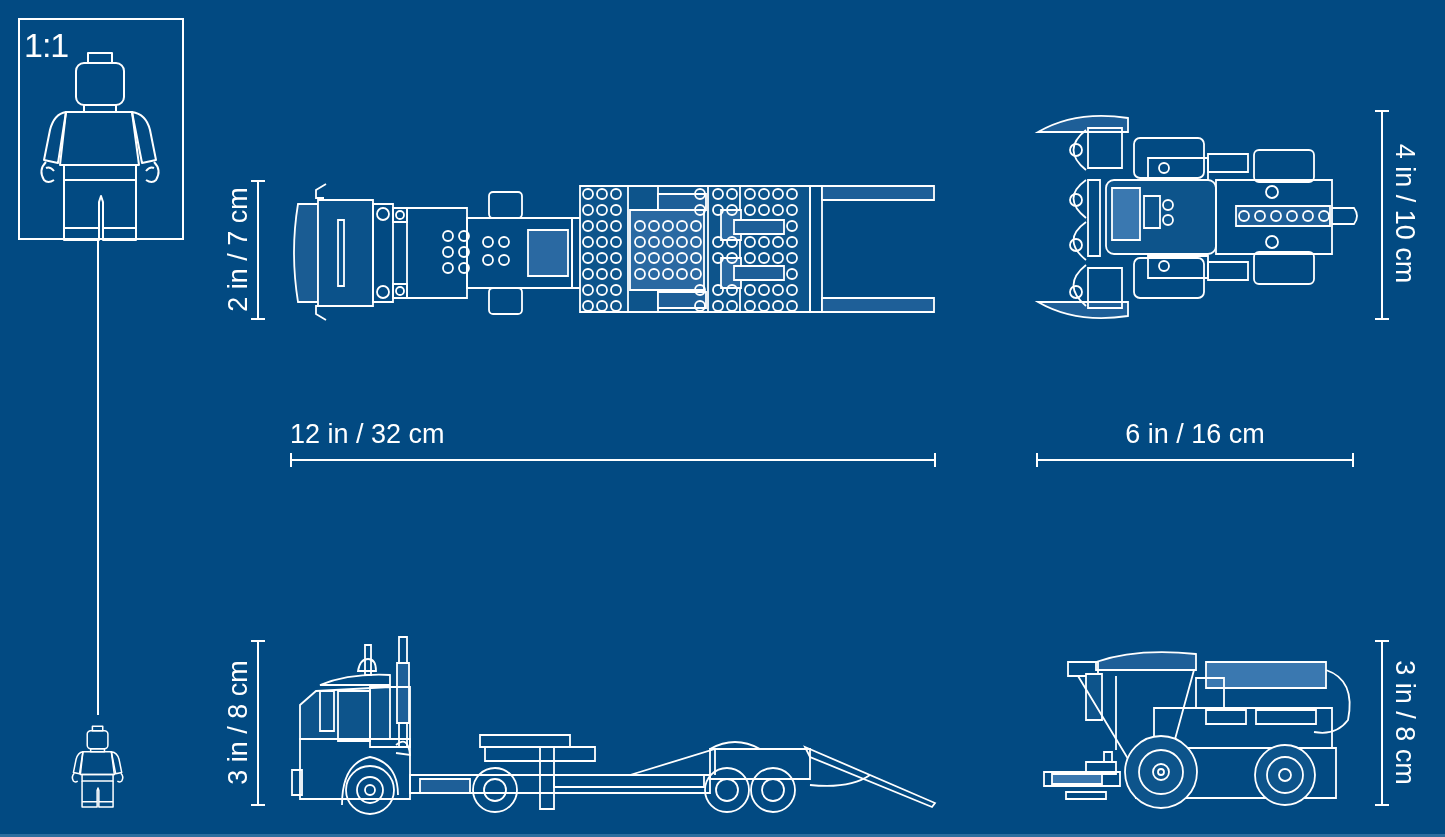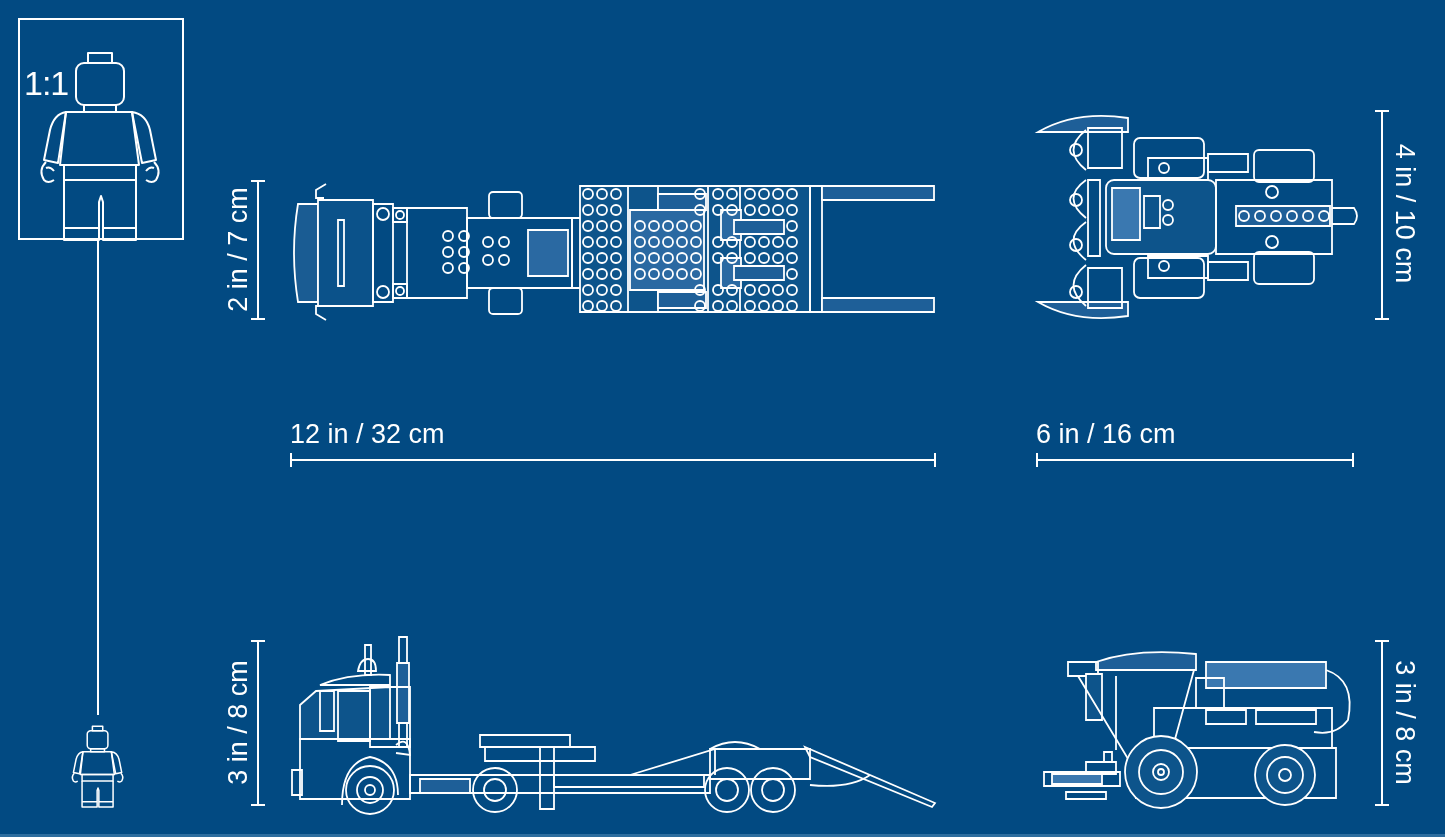--- a/index.html
+++ b/index.html
@@ -1,19 +1,19 @@
 <!DOCTYPE html>
 <html><head>
 <meta charset="utf-8">
 <style>
   html,body{margin:0;padding:0;}
   body{width:1445px;height:837px;background:#024a82;overflow:hidden;position:relative;font-family:"Liberation Sans","DejaVu Sans",sans-serif;color:#fff;}
   .abs{position:absolute;}
   .scale-box{left:18px;top:18px;width:166px;height:222px;border:2px solid #fff;box-sizing:border-box;}
-  .scale-label{left:24px;top:26px;font-size:34px;font-weight:400;letter-spacing:-1px;margin-top:38px;}
+  .scale-label{left:24px;top:26px;font-size:34px;font-weight:400;letter-spacing:-1px;}
   .v-line{left:97px;top:240px;width:2px;height:475px;background:#fff;}
   .dim-text{font-size:27px;white-space:nowrap;color:#fff;}
   .vtext-ccw{transform:rotate(-90deg);transform-origin:center;}
   .vtext-cw{transform:rotate(90deg);transform-origin:center;}
   .hbar{height:2px;background:#fff;}
   .hbar::before,.hbar::after{content:"";position:absolute;top:-6px;width:2px;height:14px;background:#fff;}
   .hbar::before{left:0;} .hbar::after{right:0;}
   .vbar{width:2px;background:#fff;}
   .vbar::before,.vbar::after{content:"";position:absolute;left:-6px;width:14px;height:2px;background:#fff;}
   .vbar::before{top:0;} .vbar::after{bottom:0;}
@@ -247,21 +247,21 @@
       <circle cx="236" cy="132" r="6"></circle>
     <path d="M296 98 L318 98 Q324 106 318 114 L296 114"></path>
   </g>
 </svg>
 
 <div class="abs vbar" style="left:1381px;top:110px;height:210px;"></div>
 <div class="abs dim-text vtext-cw" style="left:1334px;top:198px;width:140px;text-align:center;">4 in / 10 cm</div>
 
 <div class="abs dim-text" style="left:290px;top:419px;width:646px;text-align:left;">12 in / 32 cm</div>
 <div class="abs hbar" style="left:290px;top:459px;width:646px;"></div>
-<div class="abs dim-text" style="left:1036px;top:419px;width:318px;text-align:left;">6 in / 16 cm</div>
+<div class="abs dim-text" style="left:1036px;top:419px;width:318px;text-align:center;">6 in / 16 cm</div>
 <div class="abs hbar" style="left:1036px;top:459px;width:318px;"></div>
 
 <div class="abs vbar" style="left:257px;top:640px;height:166px;"></div>
 <div class="abs dim-text vtext-ccw" style="left:163px;top:707px;width:150px;text-align:center;">3 in / 8 cm</div>
 
 <svg style="left:290px;top:635px;" width="650" height="175" viewBox="0 0 650 175">
   <g fill="none" stroke="#fff" stroke-width="1.8">
     <rect x="75" y="10" width="6" height="30"></rect>
     <path d="M68 36 Q70 24 78 24 Q86 24 86 36 Z"></path>
     <rect x="109" y="2" width="8" height="110"></rect>

